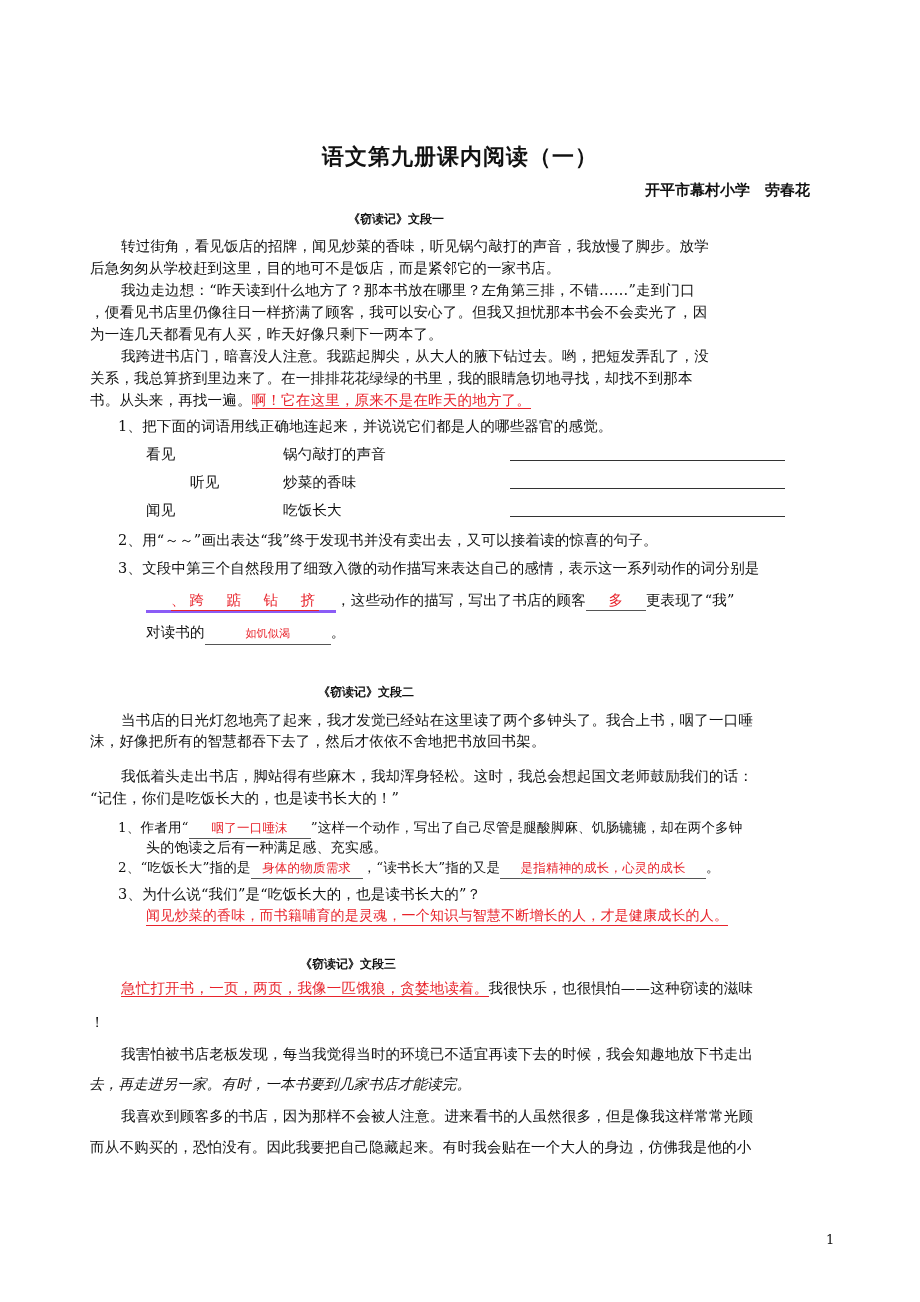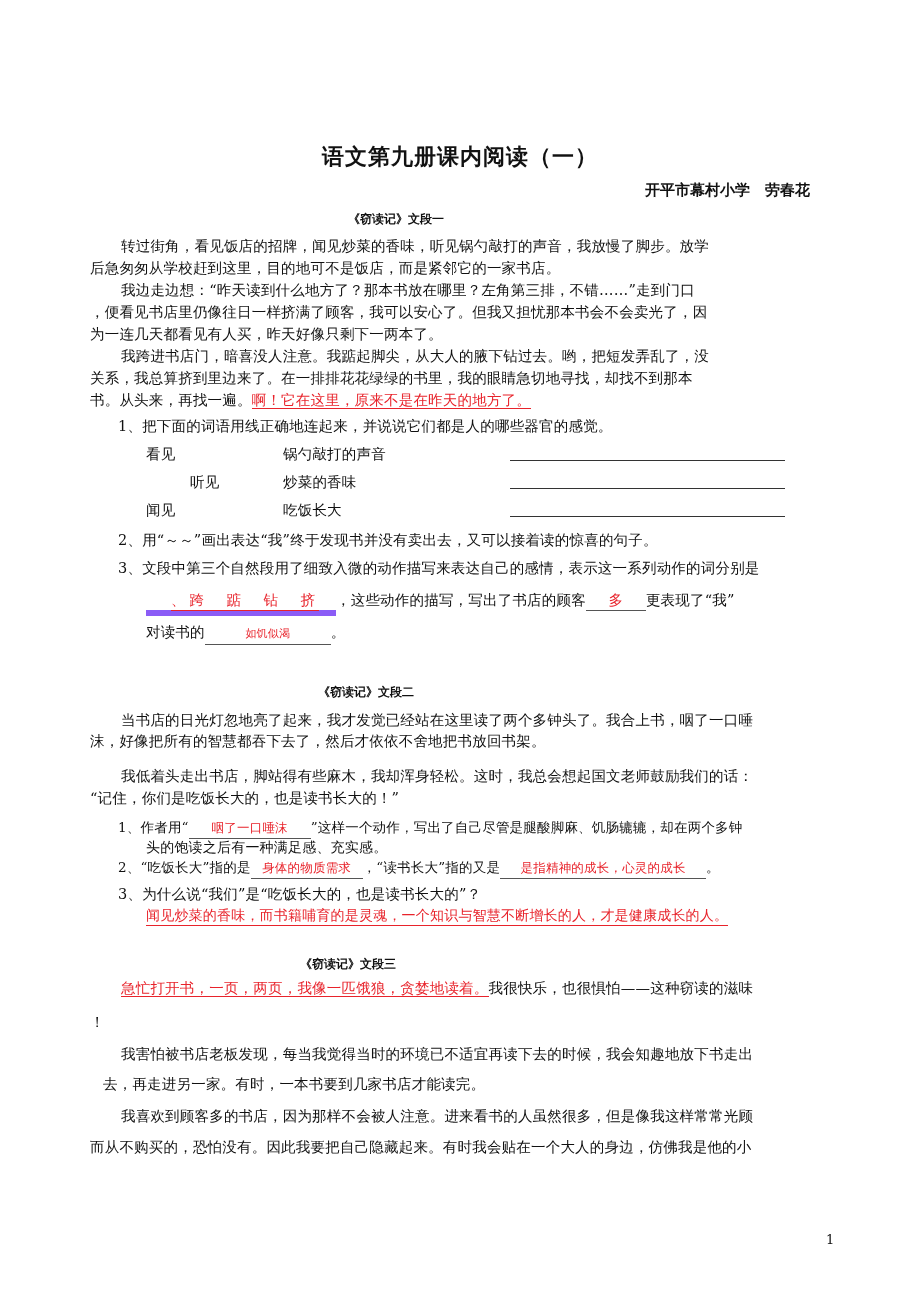--- a/index.html
+++ b/index.html
@@ -8,21 +8,21 @@
       font-family: "DejaVu Serif", "Liberation Serif", serif;
       color: #111111;
     }
     .abs { position: absolute; white-space: nowrap; }
     .title { left: 0; width: 920px; top: 142px; text-align: center; font-family: "DejaVu Sans", sans-serif; font-size: 22px; font-weight: bold; letter-spacing: 1px; }
     .author { right: 110px; top: 181px; font-family: "DejaVu Sans", sans-serif; font-size: 15px; font-weight: bold; }
     .heading { font-family: "DejaVu Sans", sans-serif; font-size: 12px; font-weight: bold; }
     .line { font-size: 14.5px; line-height: 20px; letter-spacing: 0.2px; }
     .red { color: #e8232b; }
     .ul { border-bottom: 1px solid #e8232b; }
-    .blank { display: inline-block; border-bottom: 6px solid #8b5cf6; vertical-align: baseline; }
+    .blank { display: inline-block; border-bottom: 3px solid #8b5cf6; vertical-align: baseline; }
     .blank-red { display: inline-block; border-bottom: 1px solid #555; text-align: center; }
     .rule { position: absolute; height: 0; border-top: 1px solid #333; }
     .pagenum { left: 826px; top: 1232px; font-size: 13px; }
   </style>
 </head>
 <body>
 
 <div class="abs title">语文第九册课内阅读（一）</div>
 <div class="abs author">开平市幕村小学　劳春花</div>
 
@@ -73,17 +73,17 @@
 </div>
 <div class="abs line" style="left:118px;top:884px;">3、为什么说“我们”是“吃饭长大的，也是读书长大的”？</div>
 <div class="abs line red ul" style="left:146px;top:905px;font-size:14px;">闻见炒菜的香味，而书籍哺育的是灵魂，一个知识与智慧不断增长的人，才是健康成长的人。</div>
 
 <div class="abs heading" style="left:300px;top:956px;">《窃读记》文段三</div>
 <div class="abs line" style="left:121px;top:978px;">
   <span class="red ul">急忙打开书，一页，两页，我像一匹饿狼，贪婪地读着。</span><span>我很快乐，也很惧怕——这种窃读的滋味</span>
 </div>
 <div class="abs line" style="left:90px;top:1012px;">！</div>
 <div class="abs line" style="left:121px;top:1044px;">我害怕被书店老板发现，每当我觉得当时的环境已不适宜再读下去的时候，我会知趣地放下书走出</div>
-<div class="abs line" style="left:103px;top:1074px;">去，再走进另一家。有时，一本书要到几家书店才能读完。</div>
+<div class="abs line" style="left:89px;top:1074px;font-style:italic;">去，再走进另一家。有时，一本书要到几家书店才能读完。</div>
 <div class="abs line" style="left:121px;top:1106px;">我喜欢到顾客多的书店，因为那样不会被人注意。进来看书的人虽然很多，但是像我这样常常光顾</div>
 <div class="abs line" style="left:90px;top:1137px;">而从不购买的，恐怕没有。因此我要把自己隐藏起来。有时我会贴在一个大人的身边，仿佛我是他的小</div>
 
 <div class="abs pagenum">1</div>
 
 </body></html>

